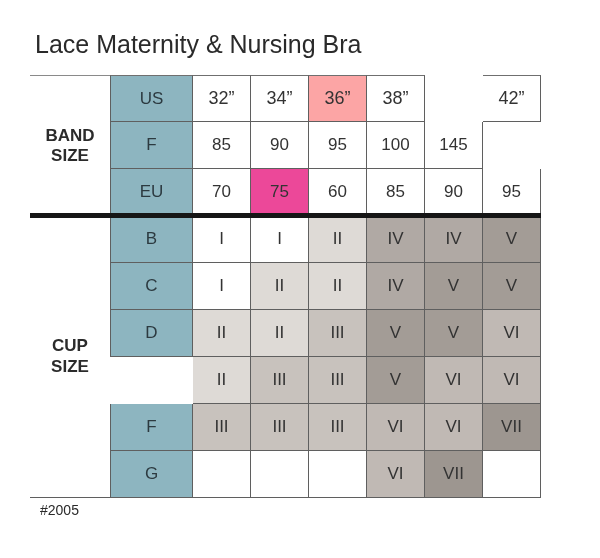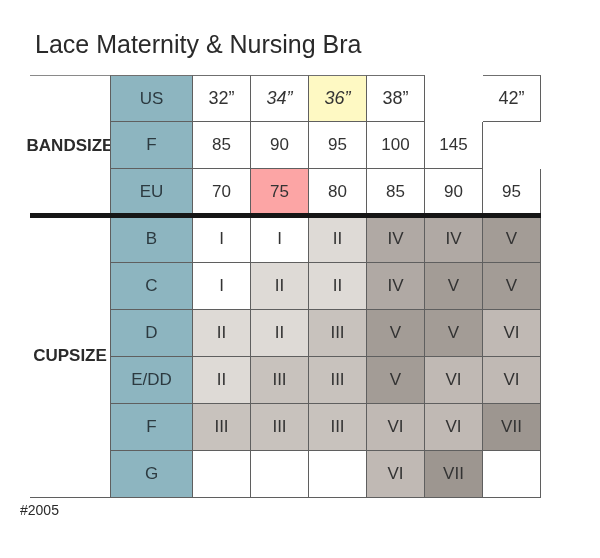--- a/index.html
+++ b/index.html
@@ -30,33 +30,33 @@
     font-size:17px;color:#333333;
   }
   .cell.bt{border-top:1px solid #6f6f6f;}
   .cell.bl{border-left:1px solid #5f5f5f;text-align:center;}
   .cell.hdr{font-size:18px;}
   .teal-cell{
     color:#2c3a40;
     font-size:17px;
   }
   .label-cell{
-    display:flex;flex-direction:row;align-items:center;justify-content:center;
+    display:flex;flex-direction:column;align-items:center;justify-content:center;
     box-sizing:border-box;
     font-weight:700;font-size:17px;color:#2b2b2b;line-height:1.18;
     text-align:center;
   }
   .label-cell.bt{border-top:1px solid #8a8a8a;}
   .label-cell.bb{border-bottom:1px solid #5f5f5f;}
   .thick-line{
     position:absolute;left:0;top:138px;width:511px;height:5px;
     background:#161616;z-index:5;
   }
   .footnote{
-    position:absolute;left:20px;top:502px;
+    position:absolute;left:40px;top:502px;
     font-size:14px;color:#2a2a2a;
   }
 </style>
 </head>
 <body>
 
 <div class="page">
 
   <div class="title">Lace Maternity &amp; Nursing Bra</div>
 
@@ -68,34 +68,34 @@
     </div>
 
     <div class="label-cell bb" style="grid-column:1;grid-row:4 / span 6;">
       <span>CUP</span>
       <span>SIZE</span>
     </div>
 
     <div class="thick-line"></div>
   <div class="cell bt bl teal-cell" style="grid-area: 1 / 2; background: rgb(141, 181, 192);">US</div>
       <div class="cell bt hdr" style="grid-area: 1 / 3; background: rgb(255, 255, 255);">32”</div>
-      <div class="cell bt hdr" style="grid-area: 1 / 4; background: rgb(255, 255, 255); font-style: italic;">34”</div>
-      <div class="cell bt hdr" style="grid-area: 1 / 5; background: #fef9c3; font-style: italic;">36”</div>
+      <div class="cell bt hdr" style="grid-area: 1 / 4; background: rgb(255, 255, 255);">34”</div>
+      <div class="cell bt hdr" style="grid-area: 1 / 5; background: #fca5a5;">36”</div>
       <div class="cell bt hdr" style="grid-area: 1 / 6; background: rgb(255, 255, 255);">38”</div>
       <div class="cell bt hdr" style="grid-area: 1 / 8; background: rgb(255, 255, 255);">42”</div>
       <div class="cell bl teal-cell" style="grid-area: 2 / 2; background: rgb(141, 181, 192);">F</div>
       <div class="cell" style="grid-area: 2 / 3; background: rgb(255, 255, 255);">85</div>
       <div class="cell" style="grid-area: 2 / 4; background: rgb(255, 255, 255);">90</div>
       <div class="cell" style="grid-area: 2 / 5; background: rgb(255, 255, 255);">95</div>
       <div class="cell" style="grid-area: 2 / 6; background: rgb(255, 255, 255);">100</div>
       <div class="cell" style="grid-area: 2 / 7; background: rgb(255, 255, 255);">145</div>
       <div class="cell bl teal-cell" style="grid-area: 3 / 2; background: rgb(141, 181, 192);">EU</div>
       <div class="cell" style="grid-area: 3 / 3; background: rgb(255, 255, 255);">70</div>
-      <div class="cell" style="grid-area: 3 / 4; background: #fca5a5;">75</div>
-      <div class="cell" style="grid-area: 3 / 5; background: rgb(255, 255, 255);">80</div>
+      <div class="cell" style="grid-area: 3 / 4; background: #ec4899;">75</div>
+      <div class="cell" style="grid-area: 3 / 5; background: rgb(255, 255, 255);">60</div>
       <div class="cell" style="grid-area: 3 / 6; background: rgb(255, 255, 255);">85</div>
       <div class="cell" style="grid-area: 3 / 7; background: rgb(255, 255, 255);">90</div>
       <div class="cell" style="grid-area: 3 / 8; background: rgb(255, 255, 255);">95</div>
       <div class="cell bl teal-cell" style="grid-area: 4 / 2; background: rgb(141, 181, 192);">B</div>
       <div class="cell" style="grid-area: 4 / 3; background: rgb(255, 255, 255);">I</div>
       <div class="cell" style="grid-area: 4 / 4; background: rgb(255, 255, 255);">I</div>
       <div class="cell" style="grid-area: 4 / 5; background: rgb(222, 218, 214);">II</div>
       <div class="cell" style="grid-area: 4 / 6; background: rgb(176, 169, 164);">IV</div>
       <div class="cell" style="grid-area: 4 / 7; background: rgb(176, 169, 164);">IV</div>
       <div class="cell" style="grid-area: 4 / 8; background: rgb(163, 156, 150);">V</div>
@@ -106,21 +106,20 @@
       <div class="cell" style="grid-area: 5 / 6; background: rgb(176, 169, 164);">IV</div>
       <div class="cell" style="grid-area: 5 / 7; background: rgb(163, 156, 150);">V</div>
       <div class="cell" style="grid-area: 5 / 8; background: rgb(163, 156, 150);">V</div>
       <div class="cell bl teal-cell" style="grid-area: 6 / 2; background: rgb(141, 181, 192);">D</div>
       <div class="cell" style="grid-area: 6 / 3; background: rgb(222, 218, 214);">II</div>
       <div class="cell" style="grid-area: 6 / 4; background: rgb(222, 218, 214);">II</div>
       <div class="cell" style="grid-area: 6 / 5; background: rgb(200, 194, 189);">III</div>
       <div class="cell" style="grid-area: 6 / 6; background: rgb(163, 156, 150);">V</div>
       <div class="cell" style="grid-area: 6 / 7; background: rgb(163, 156, 150);">V</div>
       <div class="cell" style="grid-area: 6 / 8; background: rgb(192, 185, 180);">VI</div>
-      <div class="cell bl teal-cell" style="grid-area: 7 / 2; background: rgb(141, 181, 192);">E/DD</div>
       <div class="cell" style="grid-area: 7 / 3; background: rgb(222, 218, 214);">II</div>
       <div class="cell" style="grid-area: 7 / 4; background: rgb(200, 194, 189);">III</div>
       <div class="cell" style="grid-area: 7 / 5; background: rgb(200, 194, 189);">III</div>
       <div class="cell" style="grid-area: 7 / 6; background: rgb(163, 156, 150);">V</div>
       <div class="cell" style="grid-area: 7 / 7; background: rgb(192, 185, 180);">VI</div>
       <div class="cell" style="grid-area: 7 / 8; background: rgb(192, 185, 180);">VI</div>
       <div class="cell bl teal-cell" style="grid-area: 8 / 2; background: rgb(141, 181, 192);">F</div>
       <div class="cell" style="grid-area: 8 / 3; background: rgb(200, 194, 189);">III</div>
       <div class="cell" style="grid-area: 8 / 4; background: rgb(200, 194, 189);">III</div>
       <div class="cell" style="grid-area: 8 / 5; background: rgb(200, 194, 189);">III</div>

